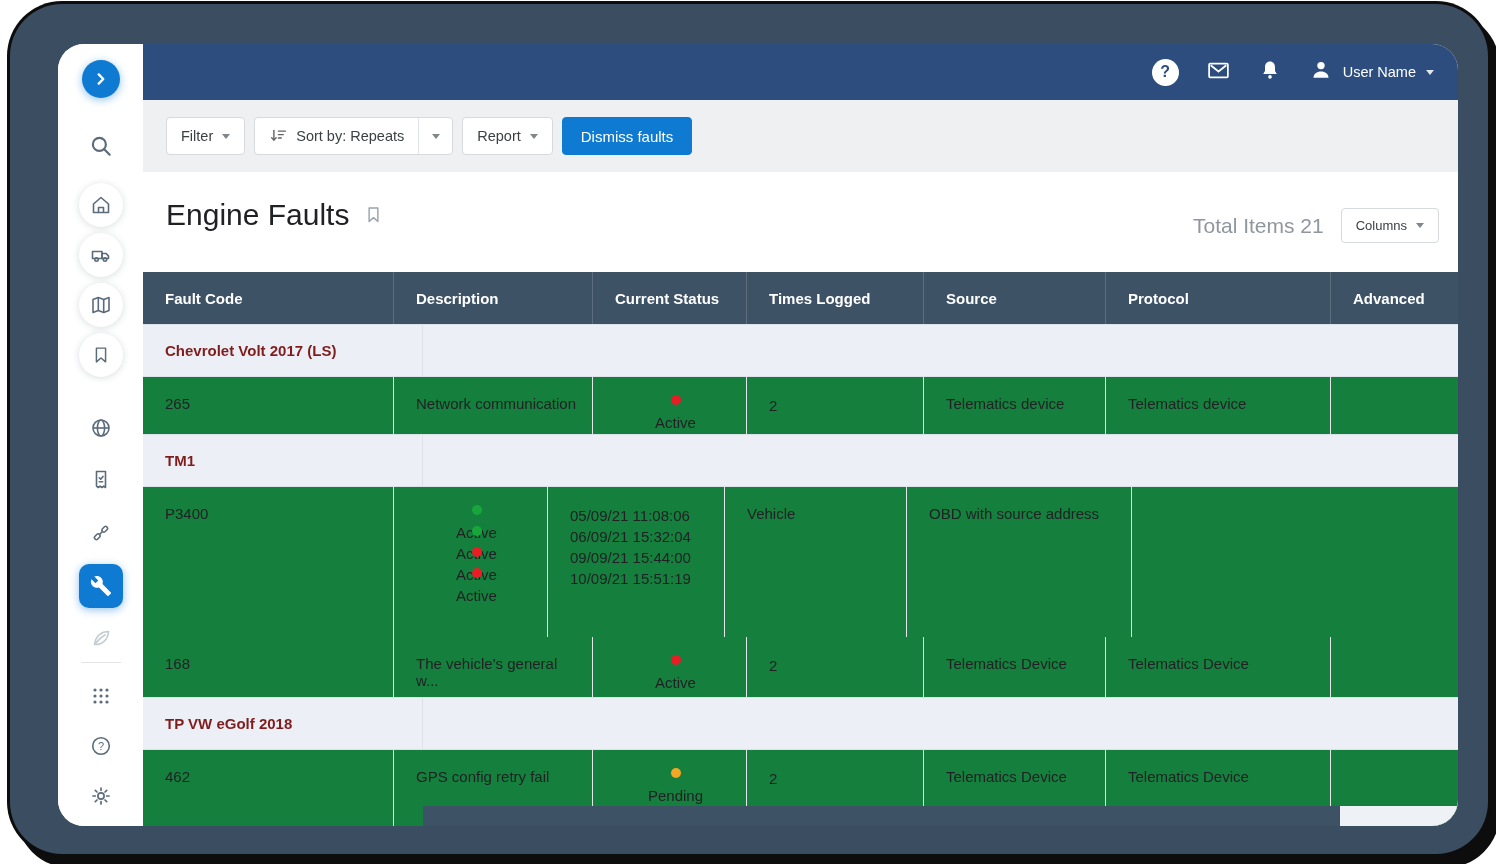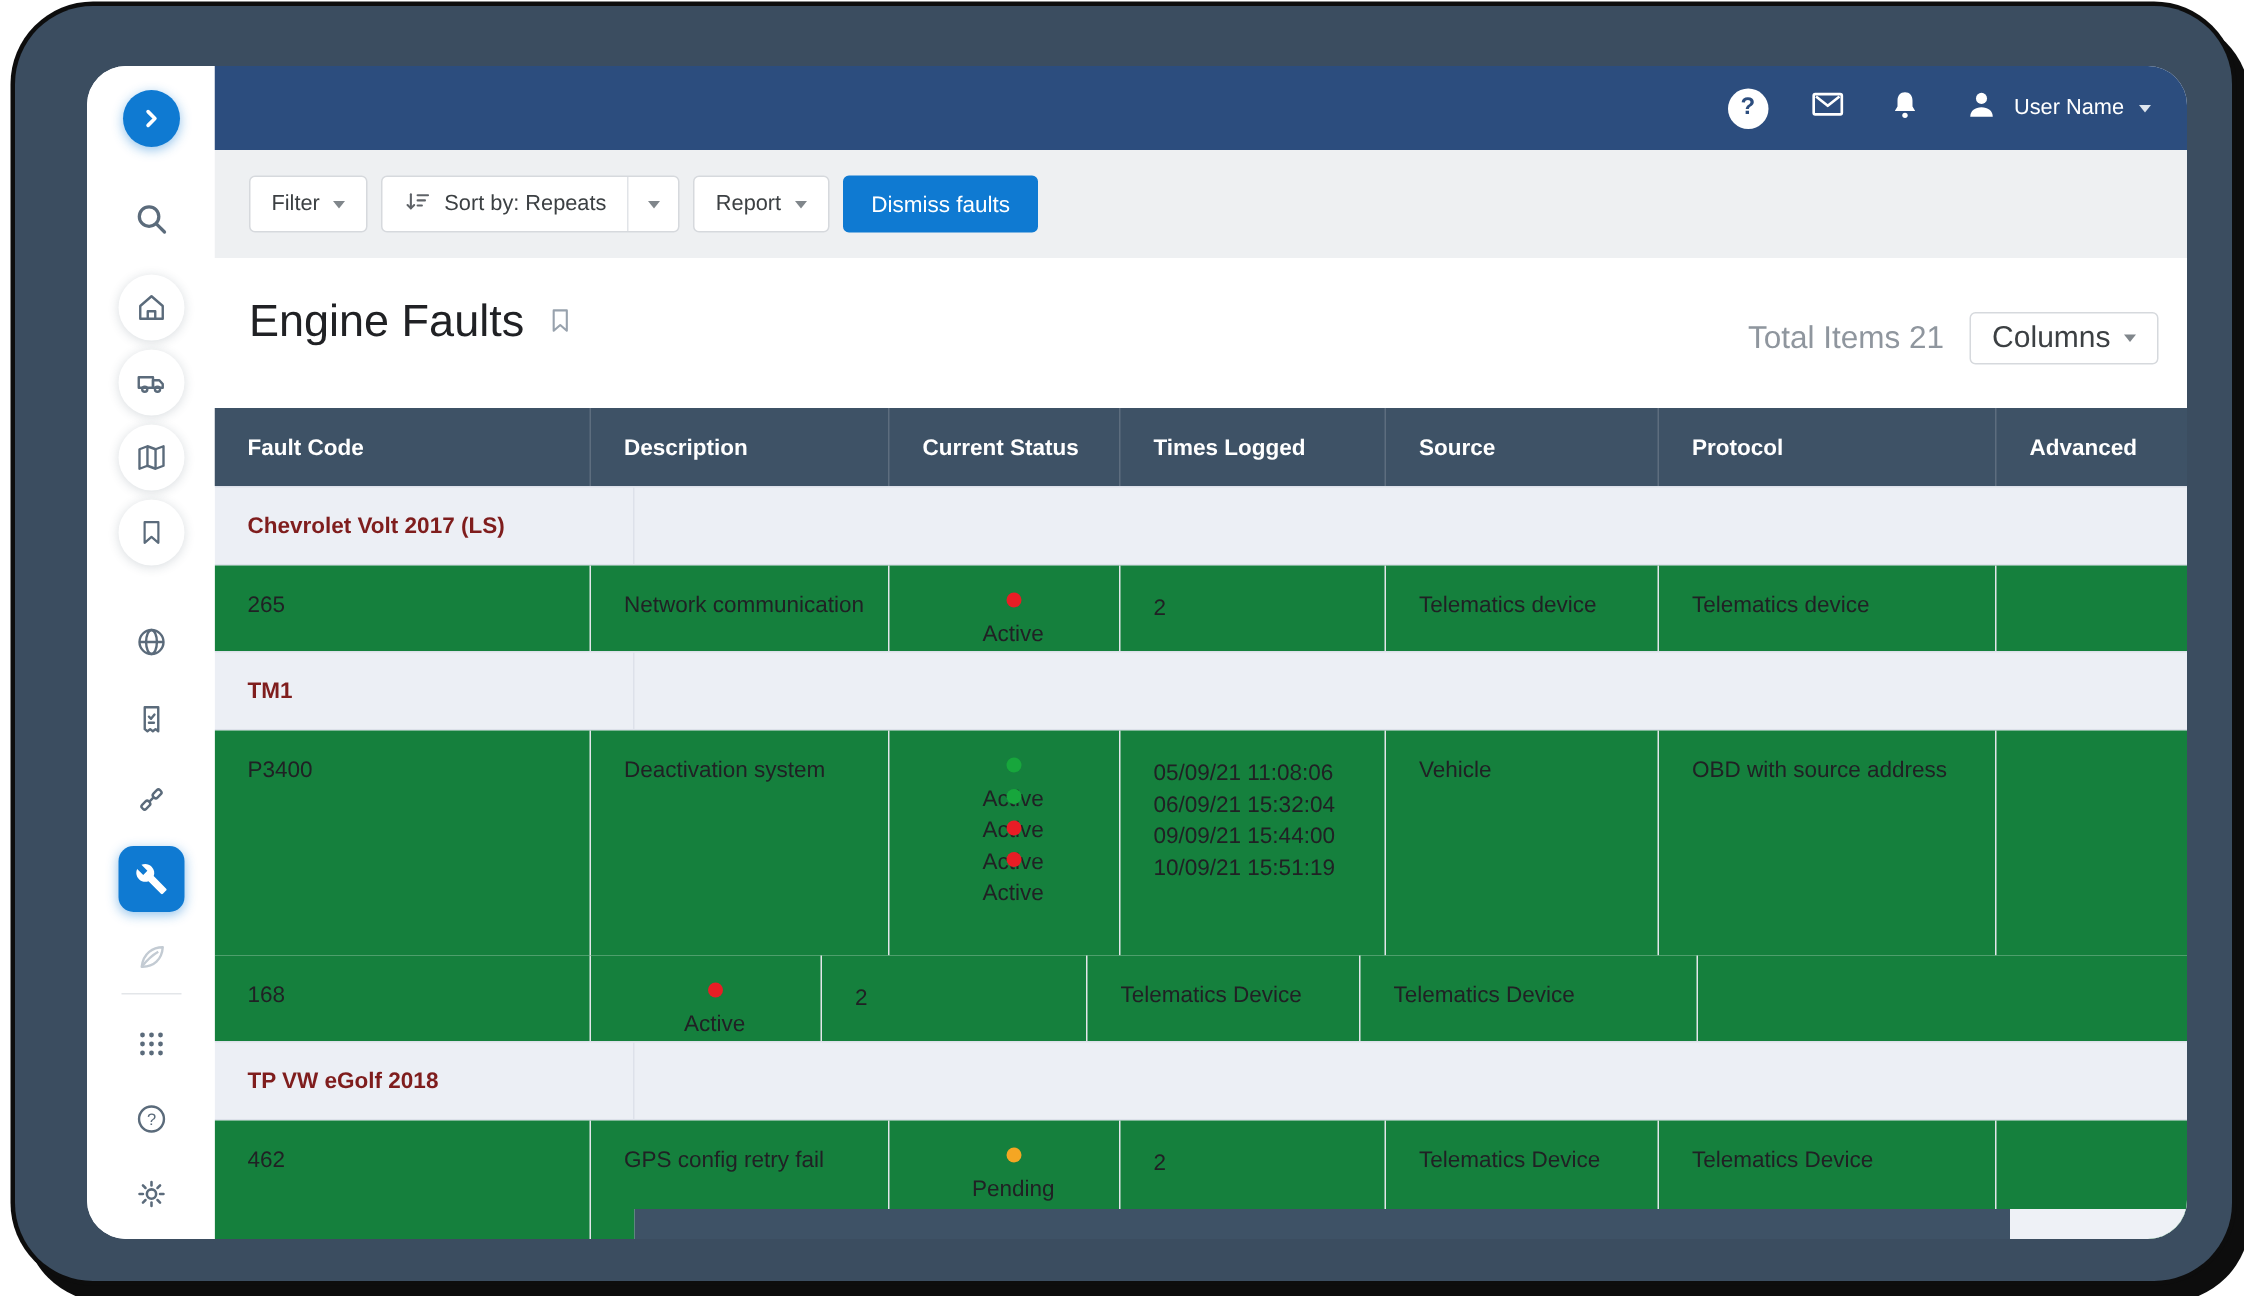--- a/index.html
+++ b/index.html
@@ -52,21 +52,21 @@
     justify-content:center; border-left:1px solid #e1e4e8; }
   .btn-primary { background:#0f7ad2; border:1px solid #0f7ad2; color:#fff;
     font-size:15px; padding:0 18px; }
 
   
   .title-row { position:absolute; left:85px; top:128px; width:1315px; height:86px; background:#fff; }
   .page-title { position:absolute; left:23px; top:26px; font-size:30px; font-weight:400;
     color:#202124; display:flex; align-items:center; gap:14px; }
   .title-right { position:absolute; right:19px; top:36px; display:flex; align-items:center; gap:17px; }
   .total-items { font-size:21px; color:#8f969e; }
-  .columns-btn { height:35px; font-size:20px; }
+  .columns-btn { height:35px; font-size:13px; }
 
   
   .table-area { position:absolute; left:85px; top:228px; width:1315px; height:554px;
     display:flex; flex-direction:column; background:#fff; }
   .t-header { display:flex; flex:0 0 52px; background:#3e5266; }
   .t-h-cell { display:flex; align-items:center; padding-left:22px; color:#fff;
     font-size:15px; font-weight:bold; border-right:1px solid rgba(255,255,255,.16); cursor:pointer; }
   .c0{width:251px;} .c1{width:199px;} .c2{width:154px;} .c3{width:177px;}
   .c4{width:182px;} .c5{width:225px;} .c6{flex:1; border-right:none !important;}
   .t-body { display:flex; flex-direction:column; flex:1; overflow:hidden; }
@@ -337,21 +337,20 @@
             <div class="cell c4">Telematics device</div>
             <div class="cell c5">Telematics device</div>
             <div class="cell c6"></div>
           </div>
           <div class="group-row">
             <div class="group-cell-first">TM1</div>
             <div class="group-cell-rest"></div>
           </div>
           <div class="data-row" style="min-height: 150px;">
             <div class="cell c0">P3400</div>
-            <div class="cell c1">Deactivation system</div>
             <div class="cell c2">
               <div class="status-line">
                 <div class="dot" style="background: rgb(23, 166, 60);"></div>
                 <span>Active</span>
               </div>
               <div class="status-line">
                 <div class="dot" style="background: rgb(23, 166, 60);"></div>
                 <span>Active</span>
               </div>
               <div class="status-line">
@@ -368,20 +367,21 @@
               <div class="time-line">06/09/21 15:32:04</div>
               <div class="time-line">09/09/21 15:44:00</div>
               <div class="time-line">10/09/21 15:51:19</div>
             </div>
             <div class="cell c4">Vehicle</div>
             <div class="cell c5">OBD with source address</div>
             <div class="cell c6"></div>
           </div>
           <div class="data-row" style="min-height: 57px;">
             <div class="cell c0">168</div>
+            <div class="cell c1">The vehicle's general w...</div>
             <div class="cell c2">
               <div class="status-line">
                 <div class="dot" style="background: rgb(232, 29, 37);"></div>
                 <span>Active</span>
               </div>
             </div>
             <div class="cell c3">
               <div class="time-line">2</div>
             </div>
             <div class="cell c4">Telematics Device</div>

